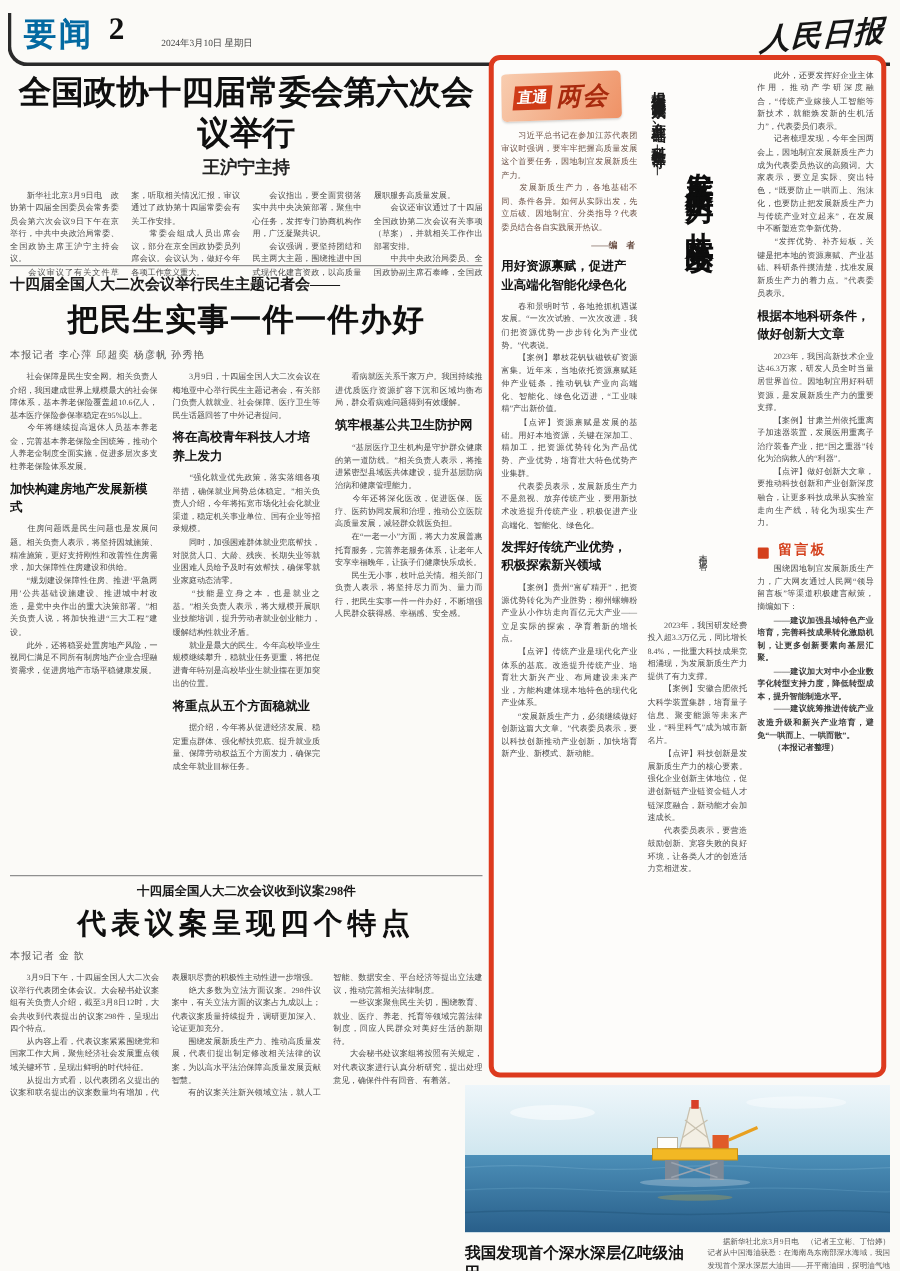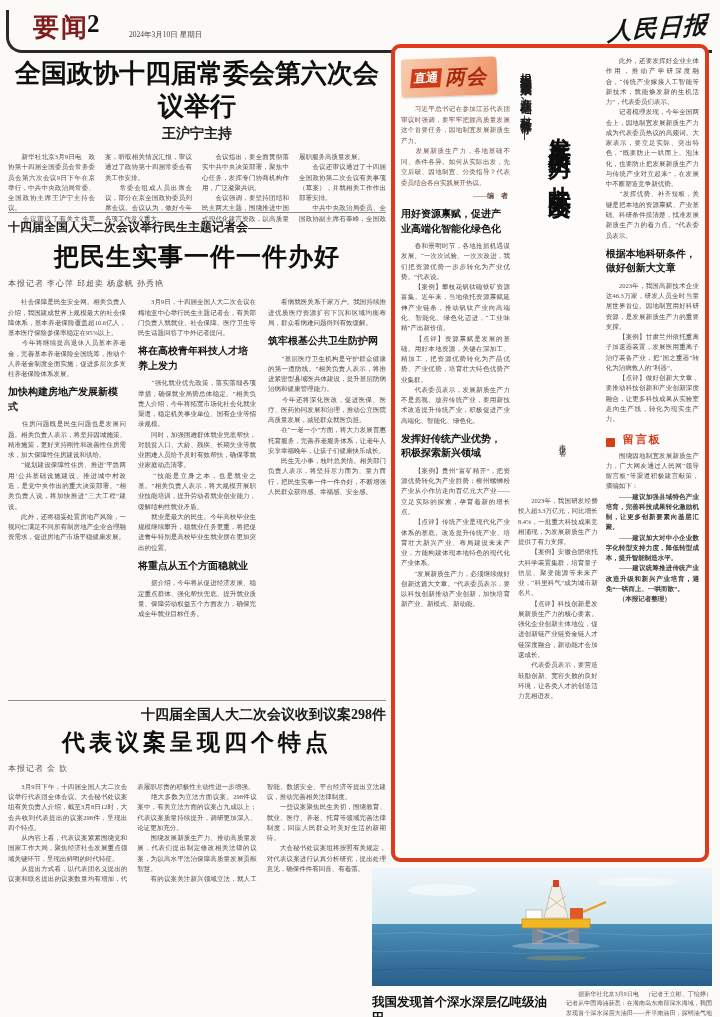--- a/index.html
+++ b/index.html
@@ -2,21 +2,21 @@
 <html><head>
 <meta charset="utf-8">
 <style>
   html,body{margin:0;padding:0;}
   body{width:720px;height:1017px;position:relative;background:#fbfaf7;
        font-family:"Liberation Serif","DejaVu Serif",serif;color:#333;overflow:hidden;}
   .abs{position:absolute;}
   
   .page-header{position:absolute;left:6px;top:10px;right:8px;height:40px;
     border-left:3px solid #2a2a2a;border-bottom:3px solid #2a2a2a;border-bottom-left-radius:16px;}
-  .section-label{position:absolute;left:24px;top:0px;font-size:26px;font-weight:900;color:#7f1d1d;letter-spacing:2px;}
+  .section-label{position:absolute;left:10px;top:0px;font-size:26px;font-weight:900;color:#0369a1;letter-spacing:2px;}
   .page-no{position:absolute;left:78px;top:0px;font-size:25px;font-weight:900;color:#111;}
   .date-line{position:absolute;left:120px;top:20px;font-size:7.5px;color:#444;font-family:Liberation Serif, serif;}
   .masthead{position:absolute;right:4px;top:2px;font-size:24px;font-weight:900;font-style:italic;
     transform:rotate(-4deg) skewX(-6deg);color:#151515;letter-spacing:1px;}
   
   .headline{font-weight:900;color:#0f0f0f;text-align:center;line-height:1.25;}
   .deck{font-weight:bold;color:#222;text-align:center;}
   .kicker{font-weight:bold;color:#1a1a1a;}
   .byline{color:#555;text-align:left;font-size:8px;letter-spacing:1px;}
   .tcol{font-size:6.5px;line-height:1.58;text-align:justify;white-space:pre-line;color:#4a4a4a;overflow:hidden;}
@@ -107,21 +107,21 @@
       <div class="tcol">　　“基层医疗卫生机构是守护群众健康的第一道防线。”相关负责人表示，将推进紧密型县域医共体建设，提升基层防病治病和健康管理能力。
 　　今年还将深化医改，促进医保、医疗、医药协同发展和治理，推动公立医院高质量发展，减轻群众就医负担。
 　　在“一老一小”方面，将大力发展普惠托育服务，完善养老服务体系，让老年人安享幸福晚年，让孩子们健康快乐成长。
 　　民生无小事，枝叶总关情。相关部门负责人表示，将坚持尽力而为、量力而行，把民生实事一件一件办好，不断增强人民群众获得感、幸福感、安全感。</div>
     </div>
   </div>
 </div>
 <div class="hairline" style="top:700px;"></div>
 
 <div class="abs" style="left:8px;top:706px;width:378px;height:310px;overflow:hidden;">
-  <div class="kicker" style="font-size:14px;text-align:right;">十四届全国人大二次会议收到议案298件</div>
+  <div class="kicker" style="font-size:10px;text-align:center;">十四届全国人大二次会议收到议案298件</div>
   <div class="headline" style="font-size:23px;letter-spacing:4px;margin-top:5px;">代表议案呈现四个特点</div>
   <div class="byline" style="margin-top:5px;">本报记者 金 歆</div>
   <div class="tcol multicol" style="margin-top:8px;height:224px;column-count:3;">　　3月9日下午，十四届全国人大二次会议举行代表团全体会议。大会秘书处议案组有关负责人介绍，截至3月8日12时，大会共收到代表提出的议案298件，呈现出四个特点。
 　　从内容上看，代表议案紧紧围绕党和国家工作大局，聚焦经济社会发展重点领域关键环节，呈现出鲜明的时代特征。
 　　从提出方式看，以代表团名义提出的议案和联名提出的议案数量均有增加，代表履职尽责的积极性主动性进一步增强。
 　　绝大多数为立法方面议案。298件议案中，有关立法方面的议案占九成以上；代表议案质量持续提升，调研更加深入、论证更加充分。
 　　围绕发展新质生产力、推动高质量发展，代表们提出制定修改相关法律的议案，为以高水平法治保障高质量发展贡献智慧。
 　　有的议案关注新兴领域立法，就人工智能、数据安全、平台经济等提出立法建议，推动完善相关法律制度。
 　　一些议案聚焦民生关切，围绕教育、就业、医疗、养老、托育等领域完善法律制度，回应人民群众对美好生活的新期待。
 　　大会秘书处议案组将按照有关规定，对代表议案进行认真分析研究，提出处理意见，确保件件有回音、有着落。</div>

